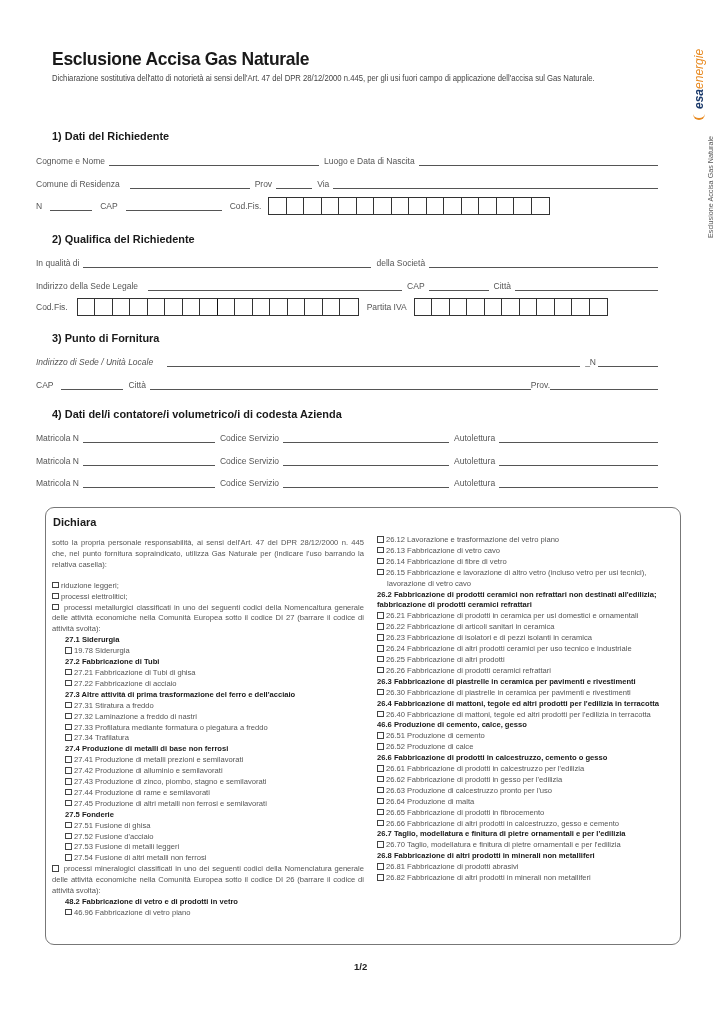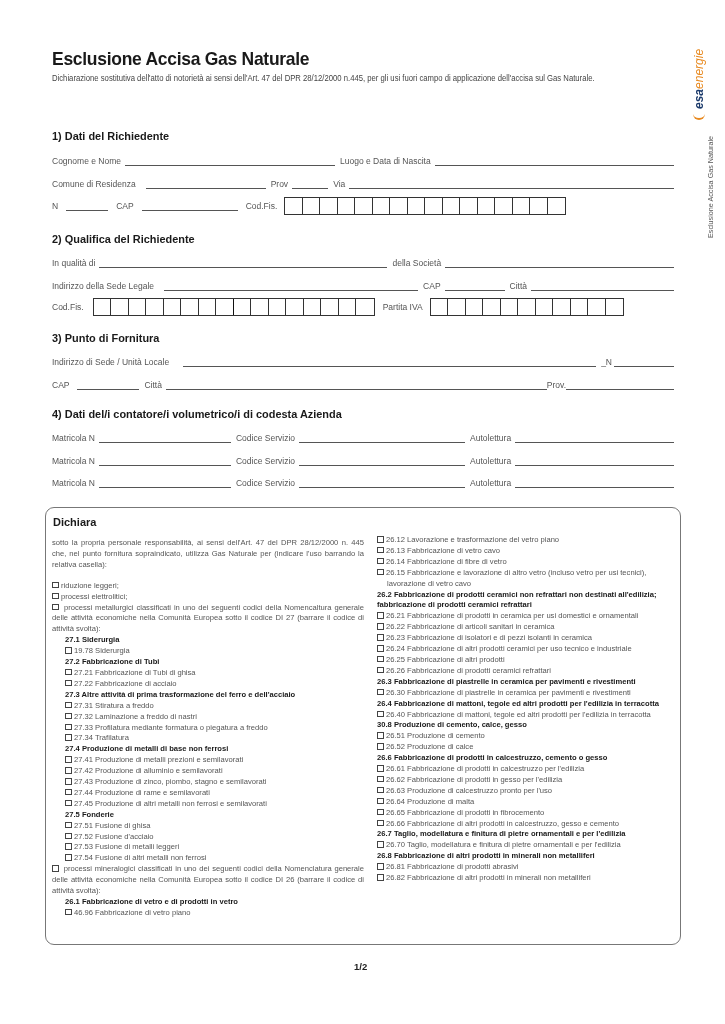--- a/index.html
+++ b/index.html
@@ -12,21 +12,21 @@
   .side-brand { position: absolute; left: 692px; top: 40px; width: 30px; height: 200px; }
   .side-brand .rot { position: absolute; left: 0; top: 0; width: 200px; height: 30px; transform-origin: 0 0; transform: translate(0px, 200px) rotate(-90deg); display: flex; align-items: center; }
   .side-brand .caption { font-size: 8px; color: #555; white-space: nowrap; position: absolute; left: 2px; top: 14px; transform: scaleX(0.9); transform-origin: left; }
   .side-brand .logo { position: absolute; left: 120px; top: 0px; display: flex; align-items: center; white-space: nowrap; }
   .logo .swoosh { display: inline-block; width: 10px; height: 12px; border-left: 2px solid #e8891f; border-radius: 8px 0 0 8px; margin-right: 1px; }
   .logo .esa { font-size: 12px; font-weight: bold; font-style: italic; color: #1b3a6b; }
   .logo .energie { font-size: 12px; font-style: italic; color: #e8891f; }
 
   .section-title { position: absolute; left: 52px; font-size: 11.5px; font-weight: bold; color: #1a1a1a; transform: scaleX(0.95); transform-origin: left; }
 
-  .row { position: absolute; left: 52px; width: 622px; height: 14px; display: flex; align-items: flex-end; font-size: 8.5px; color: #555; }
+  .row { position: absolute; left: 36px; width: 622px; height: 14px; display: flex; align-items: flex-end; font-size: 8.5px; color: #555; }
   .lbl { white-space: nowrap; margin-right: 4px; transform-origin: left; }
   .line { border-bottom: 1px solid #555; height: 10px; margin-right: 5px; }
   .grow { flex: 1; }
 
   .boxes { display: flex; height: 18px; border: 1px solid #333; margin-left: 3px; }
   .boxes .cell { width: 17.5px; height: 100%; border-right: 1px solid #333; }
   .boxes .cell:last-child { border-right: none; }
   .boxes .cell.thick { border-right: 1.5px solid #111; }
 
   .dich { position: absolute; left: 45px; top: 507px; width: 636px; height: 438px; border: 1.3px solid #777; border-radius: 9px; }
@@ -149,21 +149,21 @@
       <span class="cell"></span>
       <span class="cell"></span>
       <span class="cell"></span>
       <span class="cell"></span>
       <span class="cell"></span>
     </span>
 </div>
 
 <div class="section-title" style="top:332px;">3) Punto di Fornitura</div>
 <div class="row" style="top:353px;">
-  <span class="lbl" style="margin-right:14px;">Indirizzo di Sede / Unità Locale</span>
+  <span class="lbl" style="margin-right:14px;font-style:italic;">Indirizzo di Sede / Unità Locale</span>
   <span class="line grow"></span>
   <span class="lbl" style="margin-right:2px;">_N</span>
   <span class="line" style="width:60px; margin-right:0;"></span>
 </div>
 <div class="row" style="top:376px;">
   <span class="lbl" style="margin-right:8px;">CAP</span>
   <span class="line" style="width:62px;"></span>
   <span class="lbl">Città</span>
   <span class="line grow" style="margin-right:0;"></span>
   <span class="lbl" style="margin-right:0;">Prov.</span>
@@ -224,21 +224,21 @@
         <div class="sub"><span class="cb"></span><span>27.44 Produzione di rame e semilavorati</span></div>
         <div class="sub"><span class="cb"></span><span>27.45 Produzione di altri metalli non ferrosi e semilavorati</span></div>
         <div class="subhead">27.5 Fonderie</div>
         <div class="sub"><span class="cb"></span><span>27.51 Fusione di ghisa</span></div>
         <div class="sub"><span class="cb"></span><span>27.52 Fusione d'acciaio</span></div>
         <div class="sub"><span class="cb"></span><span>27.53 Fusione di metalli leggeri</span></div>
         <div class="sub"><span class="cb"></span><span>27.54 Fusione di altri metalli non ferrosi</span></div>
       </div>
     <p class="just"><span class="cb"></span><span> processi mineralogici classificati in uno dei seguenti codici della Nomenclatura generale delle attività economiche nella Comunità Europea sotto il codice DI 26 (barrare il codice di attività svolta):</span></p>
     <div id="left-list2">
-        <div class="subhead">26.1 Fabbricazione di vetro e di prodotti in vetro</div>
+        <div class="subhead">48.2 Fabbricazione di vetro e di prodotti in vetro</div>
         <div class="sub"><span class="cb"></span><span>46.96 Fabbricazione di vetro piano</span></div>
       </div>
   </div>
   <div class="col right">
     <div id="right-list">
         <div class="ritem"><span class="cb"></span><span>26.12 Lavorazione e trasformazione del vetro piano</span></div>
         <div class="ritem"><span class="cb"></span><span>26.13 Fabbricazione di vetro cavo</span></div>
         <div class="ritem"><span class="cb"></span><span>26.14 Fabbricazione di fibre di vetro</span></div>
         <div class="ritem"><span class="cb"></span><span>26.15 Fabbricazione e lavorazione di altro vetro (incluso vetro per usi tecnici),</span></div>
         <div class="ritem indent2">lavorazione di vetro cavo</div>
@@ -246,21 +246,21 @@
         <div class="ritem"><span class="cb"></span><span>26.21 Fabbricazione di prodotti in ceramica per usi domestici e ornamentali</span></div>
         <div class="ritem"><span class="cb"></span><span>26.22 Fabbricazione di articoli sanitari in ceramica</span></div>
         <div class="ritem"><span class="cb"></span><span>26.23 Fabbricazione di isolatori e di pezzi isolanti in ceramica</span></div>
         <div class="ritem"><span class="cb"></span><span>26.24 Fabbricazione di altri prodotti ceramici per uso tecnico e industriale</span></div>
         <div class="ritem"><span class="cb"></span><span>26.25 Fabbricazione di altri prodotti</span></div>
         <div class="ritem"><span class="cb"></span><span>26.26 Fabbricazione di prodotti ceramici refrattari</span></div>
         <div class="rhead">26.3 Fabbricazione di piastrelle in ceramica per pavimenti e rivestimenti</div>
         <div class="ritem"><span class="cb"></span><span>26.30 Fabbricazione di piastrelle in ceramica per pavimenti e rivestimenti</span></div>
         <div class="rhead">26.4 Fabbricazione di mattoni, tegole ed altri prodotti per l'edilizia in terracotta</div>
         <div class="ritem"><span class="cb"></span><span>26.40 Fabbricazione di mattoni, tegole ed altri prodotti per l'edilizia in terracotta</span></div>
-        <div class="rhead">30.8 Produzione di cemento, calce, gesso</div>
+        <div class="rhead">46.6 Produzione di cemento, calce, gesso</div>
         <div class="ritem"><span class="cb"></span><span>26.51 Produzione di cemento</span></div>
         <div class="ritem"><span class="cb"></span><span>26.52 Produzione di calce</span></div>
         <div class="rhead">26.6 Fabbricazione di prodotti in calcestruzzo, cemento o gesso</div>
         <div class="ritem"><span class="cb"></span><span>26.61 Fabbricazione di prodotti in calcestruzzo per l'edilizia</span></div>
         <div class="ritem"><span class="cb"></span><span>26.62 Fabbricazione di prodotti in gesso per l'edilizia</span></div>
         <div class="ritem"><span class="cb"></span><span>26.63 Produzione di calcestruzzo pronto per l'uso</span></div>
         <div class="ritem"><span class="cb"></span><span>26.64 Produzione di malta</span></div>
         <div class="ritem"><span class="cb"></span><span>26.65 Fabbricazione di prodotti in fibrocemento</span></div>
         <div class="ritem"><span class="cb"></span><span>26.66 Fabbricazione di altri prodotti in calcestruzzo, gesso e cemento</span></div>
         <div class="rhead">26.7 Taglio, modellatura e finitura di pietre ornamentali e per l'edilizia</div>

